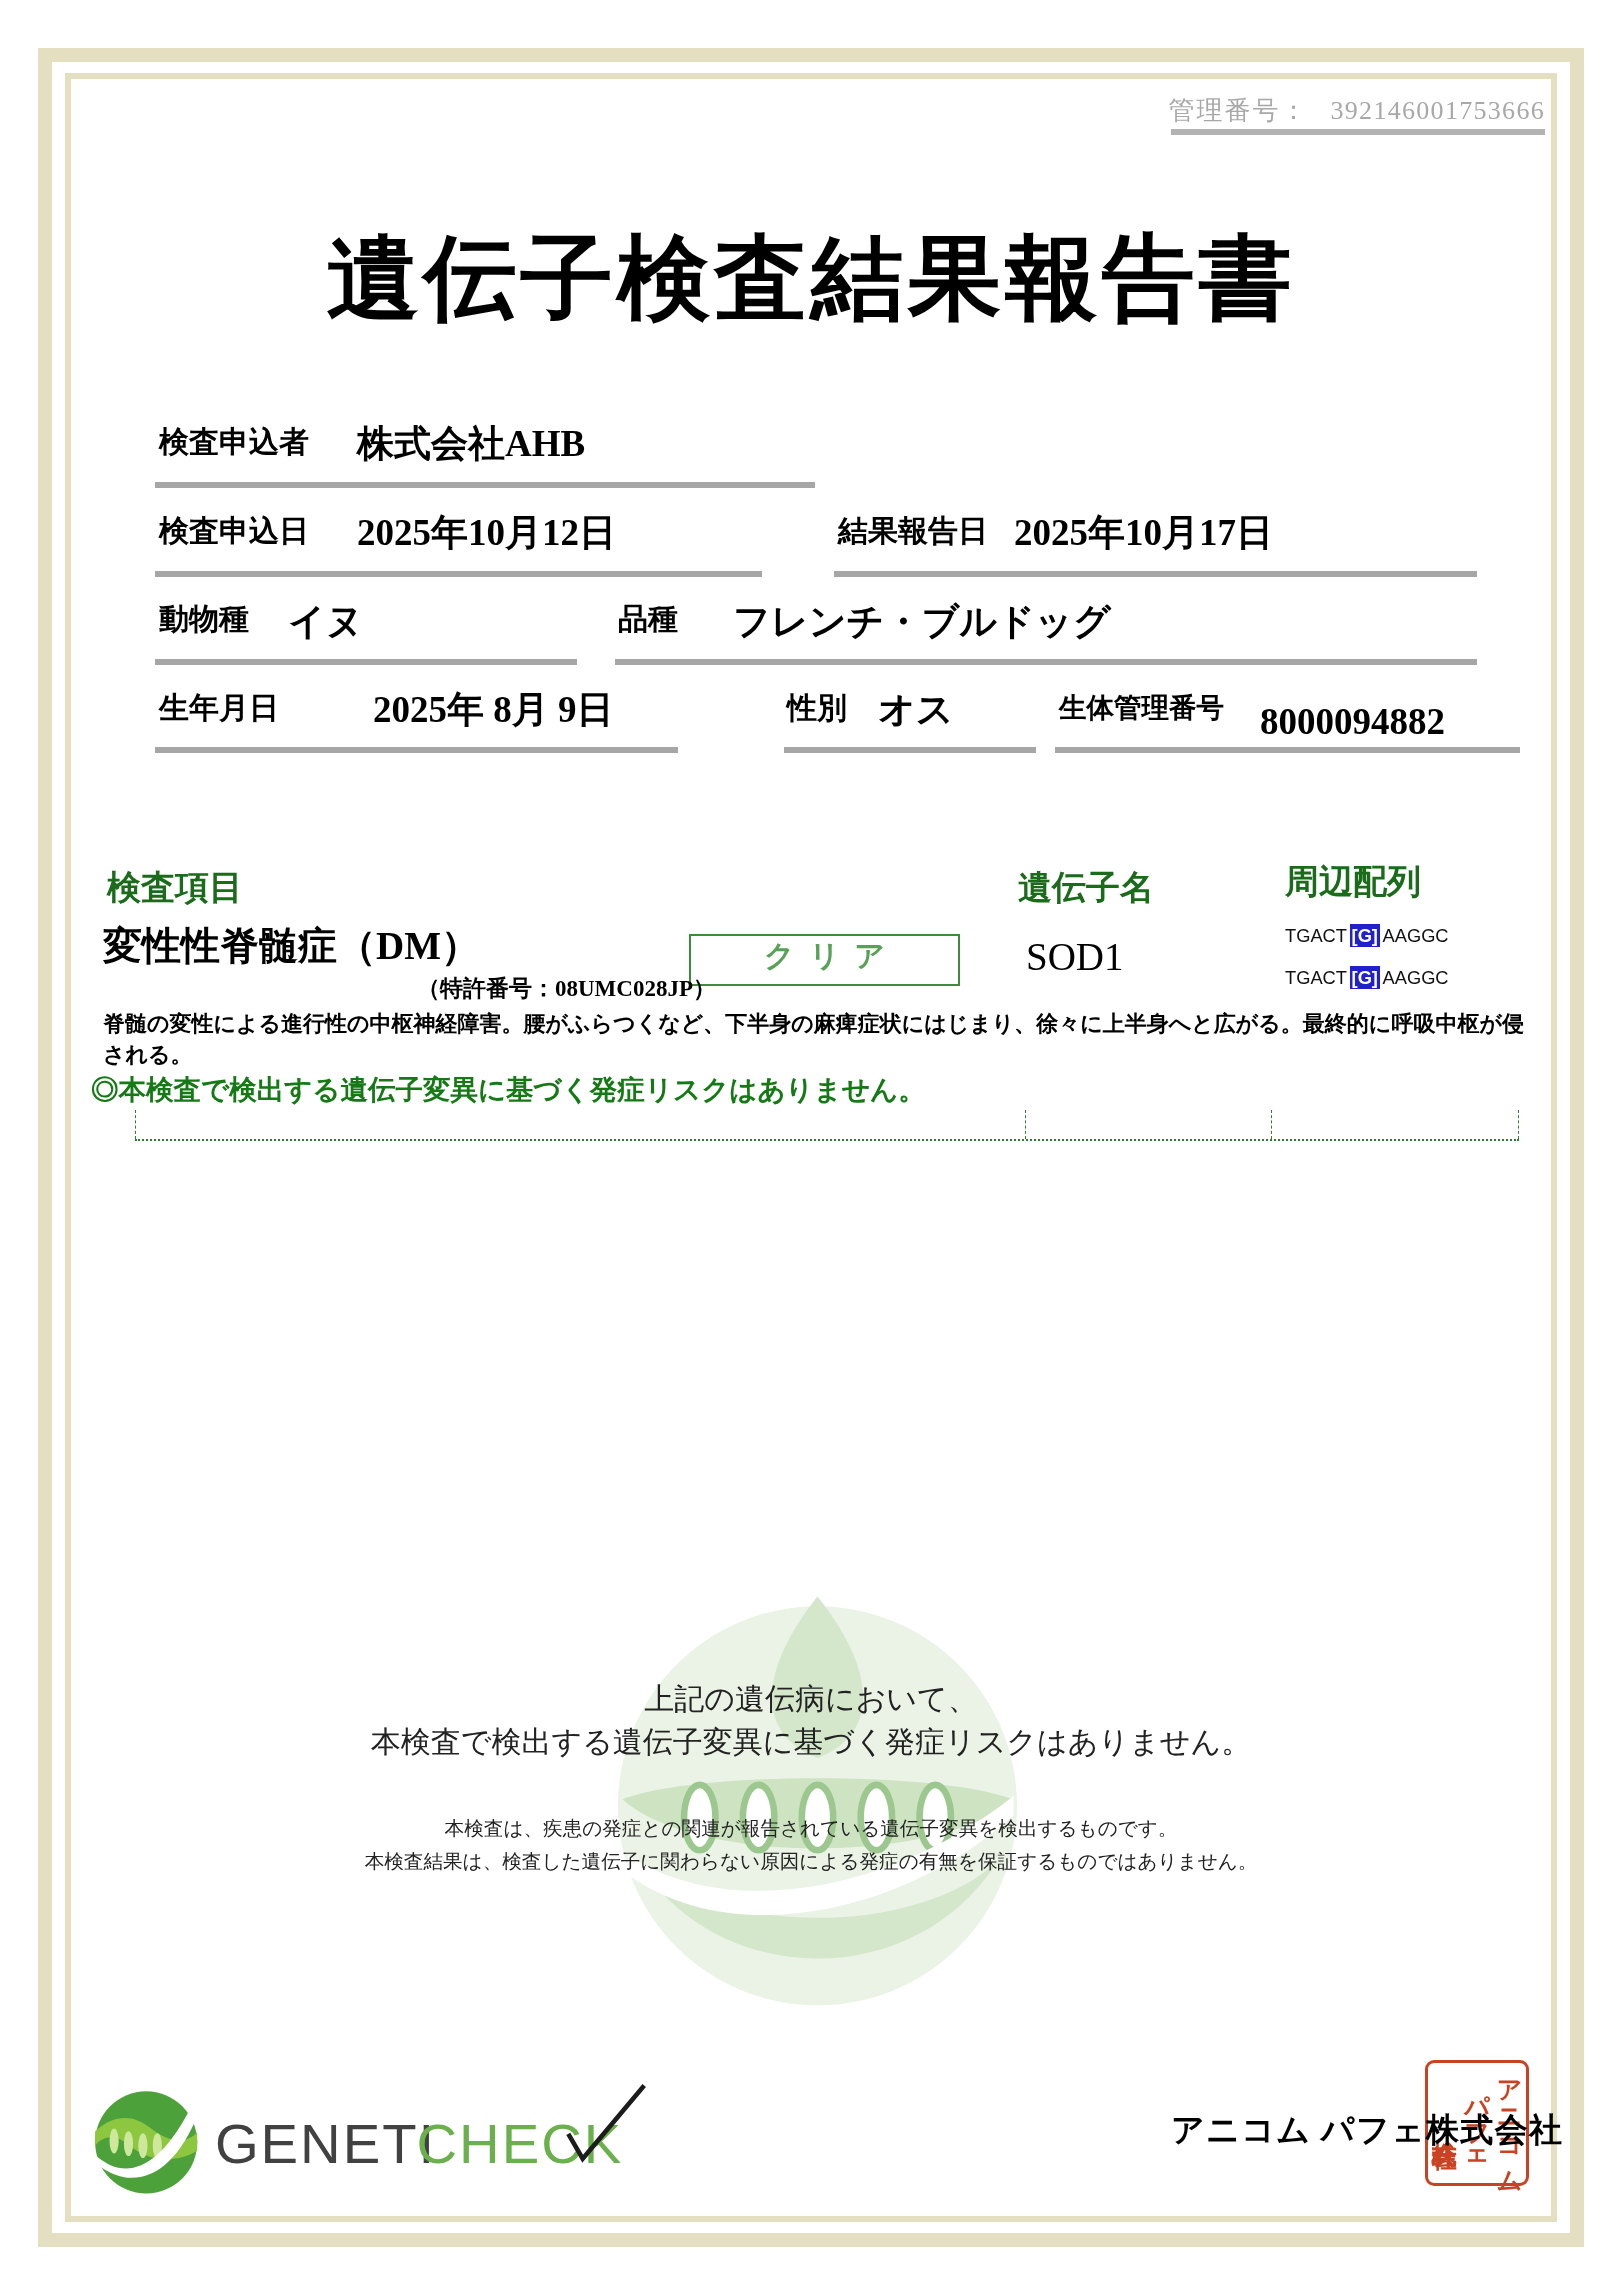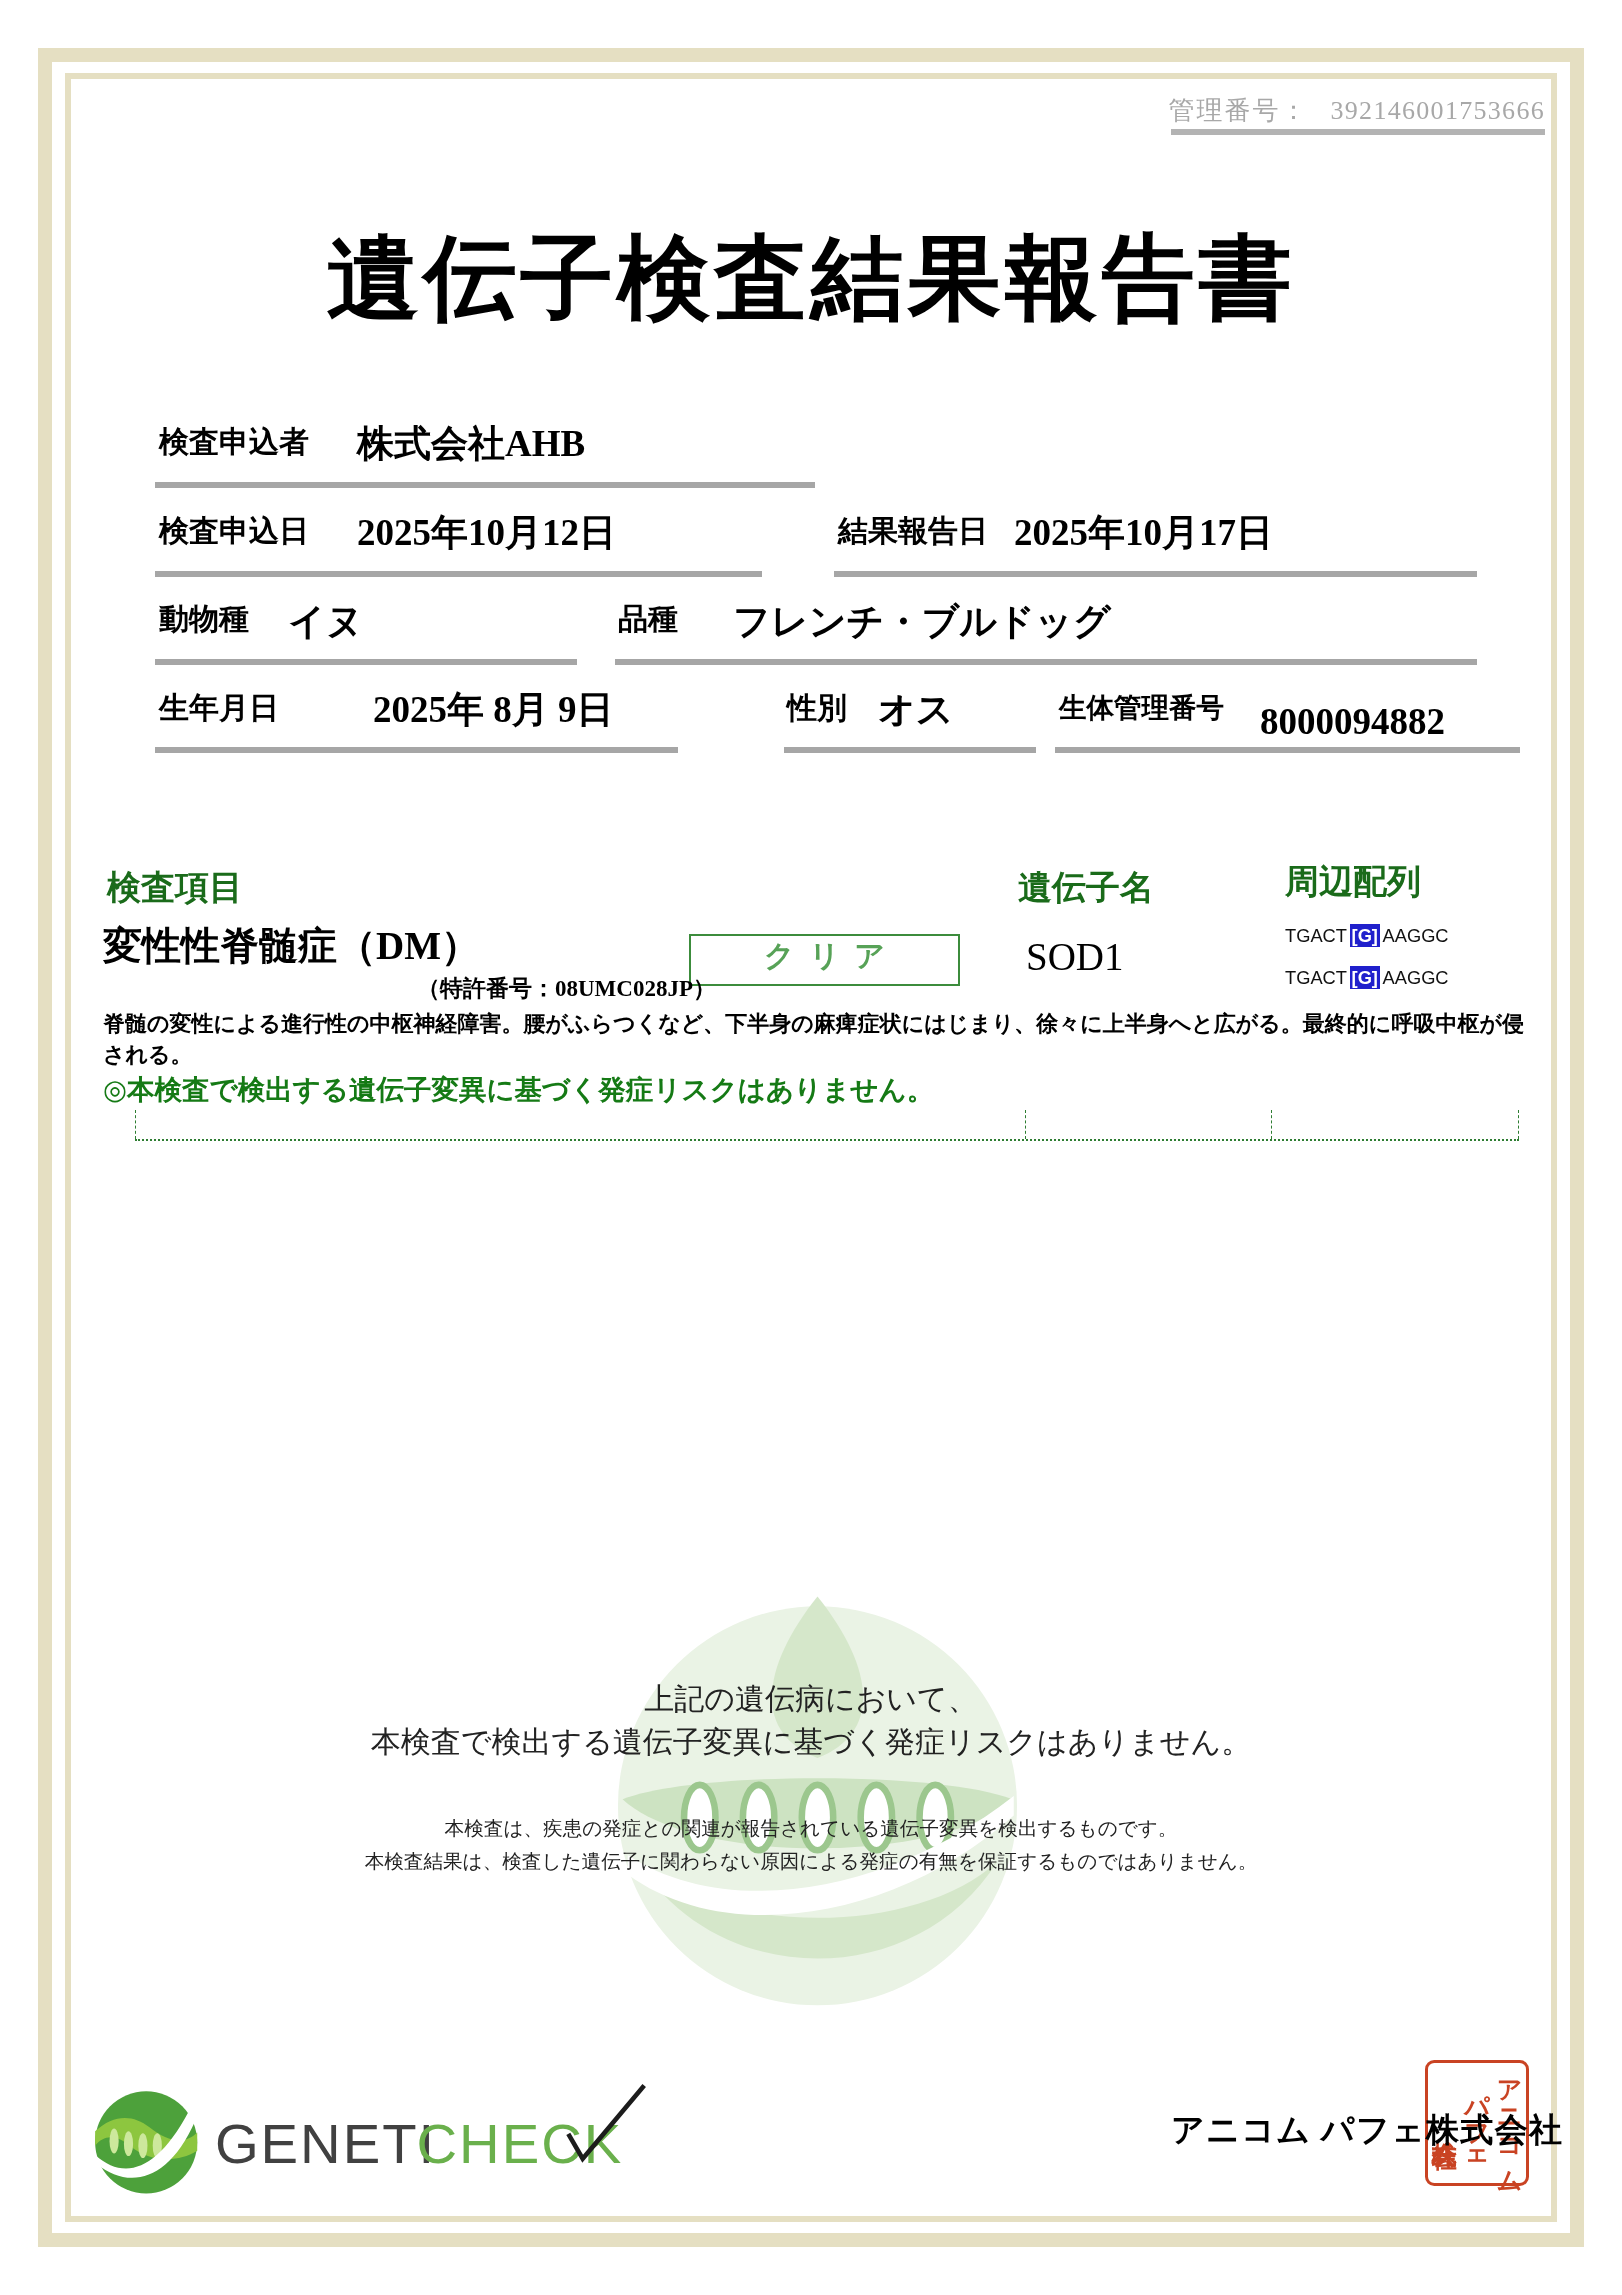--- a/index.html
+++ b/index.html
@@ -30,21 +30,21 @@
   .disease{left:103px;top:919px;font-size:39px;font-weight:bold;}
   .result-box{left:689px;top:934px;width:267px;height:48px;border:2px solid #3c8c3c;
               display:flex;align-items:flex-start;justify-content:center;}
   .result-text{font-size:30px;color:#57a257;letter-spacing:14.4px;text-indent:14.4px;font-weight:bold;}
   .gene{left:1026px;top:934px;font-size:39px;}
   .seq{font-family:Liberation Sans, sans-serif;font-size:18.3px;color:#111;
        display:flex;align-items:center;text-align:center;}
   .seq .variant{background:#2020cc;color:#ffffff;font-weight:bold;padding:0.7px 2px;margin:0 2.6px;}
   .patent{left:417px;top:973px;font-size:23px;font-weight:bold;}
   .description{left:103px;top:1008px;width:1436px;font-size:22px;font-weight:bold;line-height:1.42;}
-  .risk{left:103px;top:1072px;font-size:27.5px;font-weight:bold;color:#157a15;}
+  .risk{left:91px;top:1072px;font-size:27.5px;font-weight:bold;color:#157a15;font-family:Liberation Serif, serif;}
 
   .vguide{top:1110px;height:29.4px;width:0;border-left:1.3px dashed #2e7d32;}
   .hguide{left:135px;top:1139px;width:1384px;height:0;border-top:2px dotted #2e7d32;}
 
   
   .watermark{left:582px;top:1580px;z-index:0;}
   .overwm{z-index:1;}
 
   
   .sans{font-family:"Liberation Sans","DejaVu Sans",sans-serif;}

